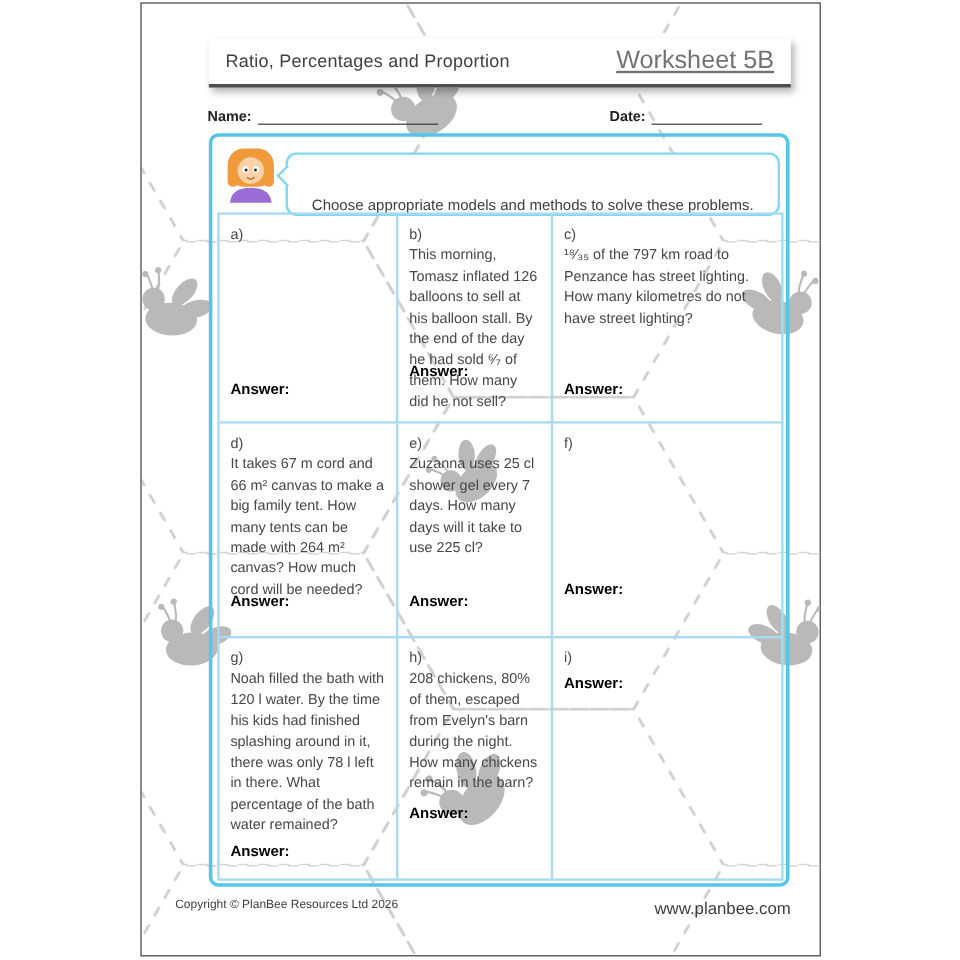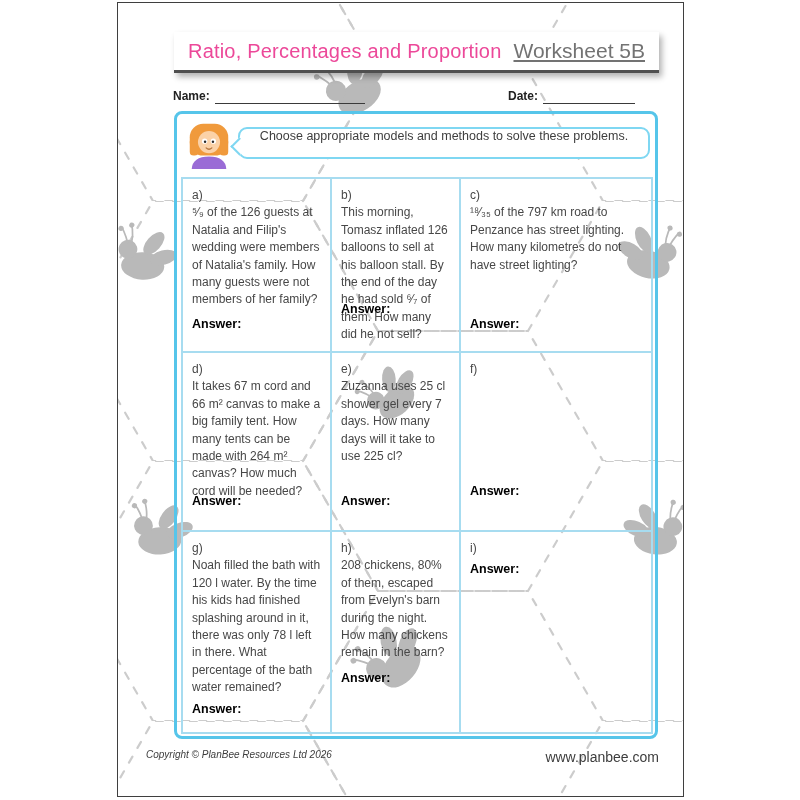--- a/index.html
+++ b/index.html
@@ -7,54 +7,54 @@
        font-family:"Liberation Sans",sans-serif;}
   .page{position:absolute;left:117px;top:2px;width:565px;height:793px;
         background:#fff;border:1px solid #3f3f3f;overflow:hidden;}
   .hexpattern{position:absolute;left:0;top:0;}
   .bee{position:absolute;pointer-events:none;}
   
   .headerbar{position:absolute;left:56px;top:29px;width:485px;height:41px;
         background:#fff;border-bottom:3px solid #4f4f4f;
         box-shadow:3px 4px 6px rgba(0,0,0,0.30);
         display:flex;align-items:center;padding:0 14px;box-sizing:border-box;}
-  .headerbar .title{flex:1;font-size:20px;color:#ec4899;letter-spacing:.2px;}
+  .headerbar .title{flex:1;font-size:15px;color:#404040;letter-spacing:.2px;}
   .headerbar .wsnum{font-size:21px;color:#737373;text-decoration:underline;}
   
-  .namedate{position:absolute;left:55px;top:86px;width:462px;display:flex;align-items:flex-start;
+  .namedate{position:absolute;left:55px;top:86px;width:462px;display:flex;align-items:center;
         font-size:12px;font-weight:bold;color:#222;}
   .writeline{border-bottom:1.4px solid #3a3a3a;height:14px;display:inline-block;}
   .nline{width:150px;margin-left:5px;margin-right:auto;}
   .dline{width:92px;margin-left:5px;}
   
   .bluebox{position:absolute;left:56px;top:108px;width:484px;height:628px;
         border:3px solid #56c5ea;border-radius:8px;box-sizing:border-box;}
   
   .avatar{position:absolute;left:66px;top:117px;width:50px;height:50px;}
-  .bubble{position:absolute;left:120px;top:124px;width:412px;height:32px;
+  .bubble{position:absolute;left:120px;top:124px;width:412px;height:53px;
         background:#fff;border:2px solid #7fd7f2;border-radius:9px;box-sizing:border-box;
-        display:flex;align-items:flex-start;justify-content:center;
+        display:flex;align-items:flex-end;justify-content:center;
         font-size:12.5px;color:#3e3e3e;}
   .bubble .tail{position:absolute;left:-7px;top:11px;width:11px;height:11px;background:#fff;
         border-left:2px solid #7fd7f2;border-bottom:2px solid #7fd7f2;transform:rotate(45deg);}
   
   .grid{position:absolute;left:63px;top:174px;width:472px;height:557px;
         border:2px solid #a7dcf0;box-sizing:border-box;background:transparent;
         display:grid;grid-template-columns:149px 129px 1fr;grid-template-rows:174px 179px 1fr;}
   .cell{position:relative;padding:8px 9px;font-size:12px;line-height:1.45;color:#474747;
         border-right:2px solid #a7dcf0;border-bottom:2px solid #a7dcf0;box-sizing:border-box;}
   .cell:nth-child(3n){border-right:none;}
   .cell:nth-child(n+7){border-bottom:none;}
   .qid{display:block;}
   .qtext{display:block;}
   .answer{font-weight:bold;color:#000000;font-size:12.5px;}
   .answer.abs{position:absolute;left:9px;bottom:var(--ab,20px);}
   .answer.flow{display:block;margin-top:3px;}
   
-  .copyright{position:absolute;left:28px;top:746px;font-size:10px;color:#3d3d3d;font-style:italic;}
+  .copyright{position:absolute;left:28px;top:746px;font-size:10px;color:#3d3d3d;}
   .website{position:absolute;right:24px;top:746px;font-size:14px;color:#3d3d3d;}
 </style>
 </head>
 <body>
 
 <div class="page">
 
   <svg class="hexpattern" width="565" height="793" aria-hidden="true">
     <defs>
       <pattern id="hexpat" width="450" height="260" patternUnits="userSpaceOnUse" patternTransform="translate(-40,-62)">
@@ -133,21 +133,20 @@
   </svg>
 
   <div class="bubble">
     <span class="tail"></span>
     <span>Choose appropriate models and methods to solve these problems.</span>
   </div>
 
   <div class="grid">
     <div class="cell">
       <span class="qid">a)</span>
-      <span class="qtext">⁵⁄₉ of the 126 guests at Natalia and Filip's wedding were members of Natalia's family. How many guests were not members of her family?</span>
       <span class="answer abs" style="--ab:18px">Answer:</span>
     </div>
     <div class="cell">
       <span class="qid">b)</span>
       <span class="qtext">This morning, Tomasz inflated 126 balloons to sell at his balloon stall. By the end of the day he had sold ⁶⁄₇ of them. How many did he not sell?</span>
       <span class="answer abs" style="--ab:33px">Answer:</span>
     </div>
     <div class="cell">
       <span class="qid">c)</span>
       <span class="qtext">¹⁸⁄₃₅ of the 797 km road to Penzance has street lighting. How many kilometres do not have street lighting?</span>

